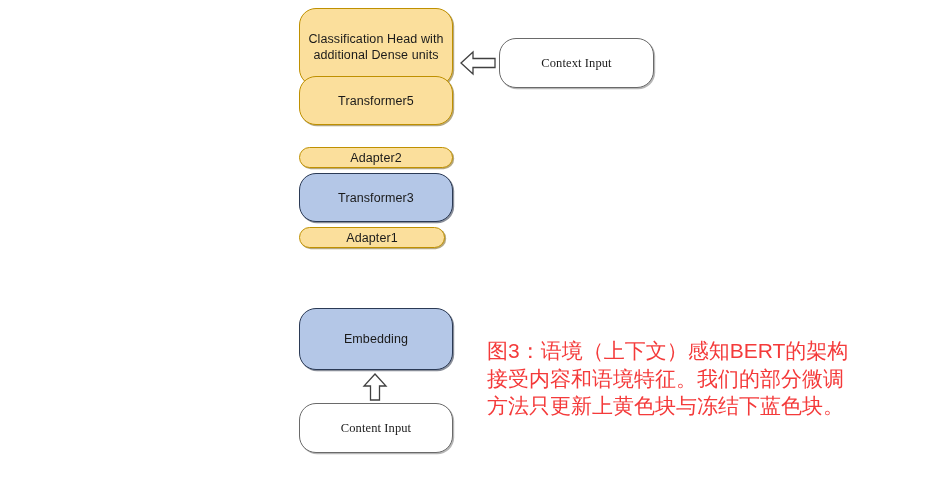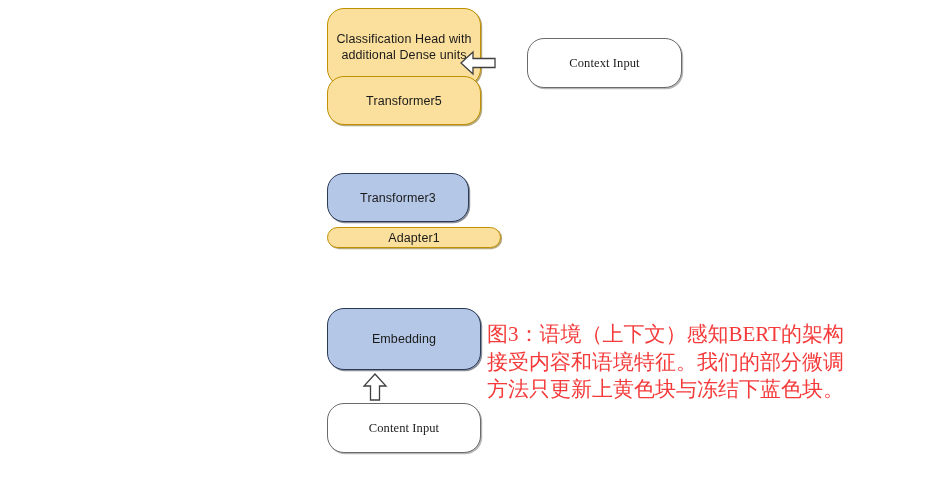--- a/index.html
+++ b/index.html
@@ -30,21 +30,20 @@
     display: flex;
     align-items: center;
     justify-content: center;
     text-align: center;
     border-radius: 17px;
     color: #1a1a1a;
     font-size: 12.5px;
     line-height: 1.28;
     letter-spacing: 0.1px;
     padding: 2px 6px;
-    margin-left: 28px;
   }
 
   .block.yellow {
     background: #fbdf9c;
     border: 1.2px solid #bf9000;
     box-shadow: 1.2px 1.2px 0 rgba(120, 95, 20, 0.55);
   }
 
   .block.blue {
     background: #b4c7e7;
@@ -67,49 +66,52 @@
   
   .arrow {
     position: absolute;
   }
   .arrow svg { display: block; }
 
   
   #caption {
     position: absolute;
     left: 487px;
-    top: 321px;
+    top: 337px;
     width: 452px;
     color: #f43a3a;
     font-size: 21px;
     line-height: 1.32;
-    font-family: Liberation Serif, serif;
+    font-family: Liberation Sans, sans-serif;
     white-space: pre-line;
     letter-spacing: 0px;
   }
 </style>
 </head>
 <body>
 
 <div id="diagram">
 
   <div class="block yellow" id="b0" style="left: 299px; top: 8px; width: 154px; height: 78px;">
     <span class="lbl">Classification Head with additional Dense units</span>
   </div>
 
   <div class="block yellow" id="b1" style="left: 299px; top: 76px; width: 154px; height: 49px;">
     <span class="lbl">Transformer5</span>
   </div>
 
+  <div class="block yellow" id="b2" style="left: 299px; top: 147px; width: 154px; height: 21px;">
+    <span class="lbl">Adapter2</span>
+  </div>
 
-  <div class="block blue" id="b3" style="left: 299px; top: 173px; width: 142px; height: 49px;">
+  <div class="block blue" id="b3" style="left: 299px; top: 173px; width: 154px; height: 49px;">
     <span class="lbl">Transformer3</span>
   </div>
 
-  <div class="block yellow" id="b4" style="left: 299px; top: 227px; width: 174px; height: 21px;">
+  <div class="block yellow" id="b4" style="left: 299px; top: 227px; width: 146px; height: 21px;">
     <span class="lbl">Adapter1</span>
   </div>
 
 
   <div class="block white" id="b7" style="left: 299px; top: 403px; width: 154px; height: 50px;">
     <span class="lbl">Content Input</span>
   </div>
 
   <div class="block blue" id="b6" style="left: 299px; top: 308px; width: 154px; height: 62px;">
     <span class="lbl">Embedding</span>

